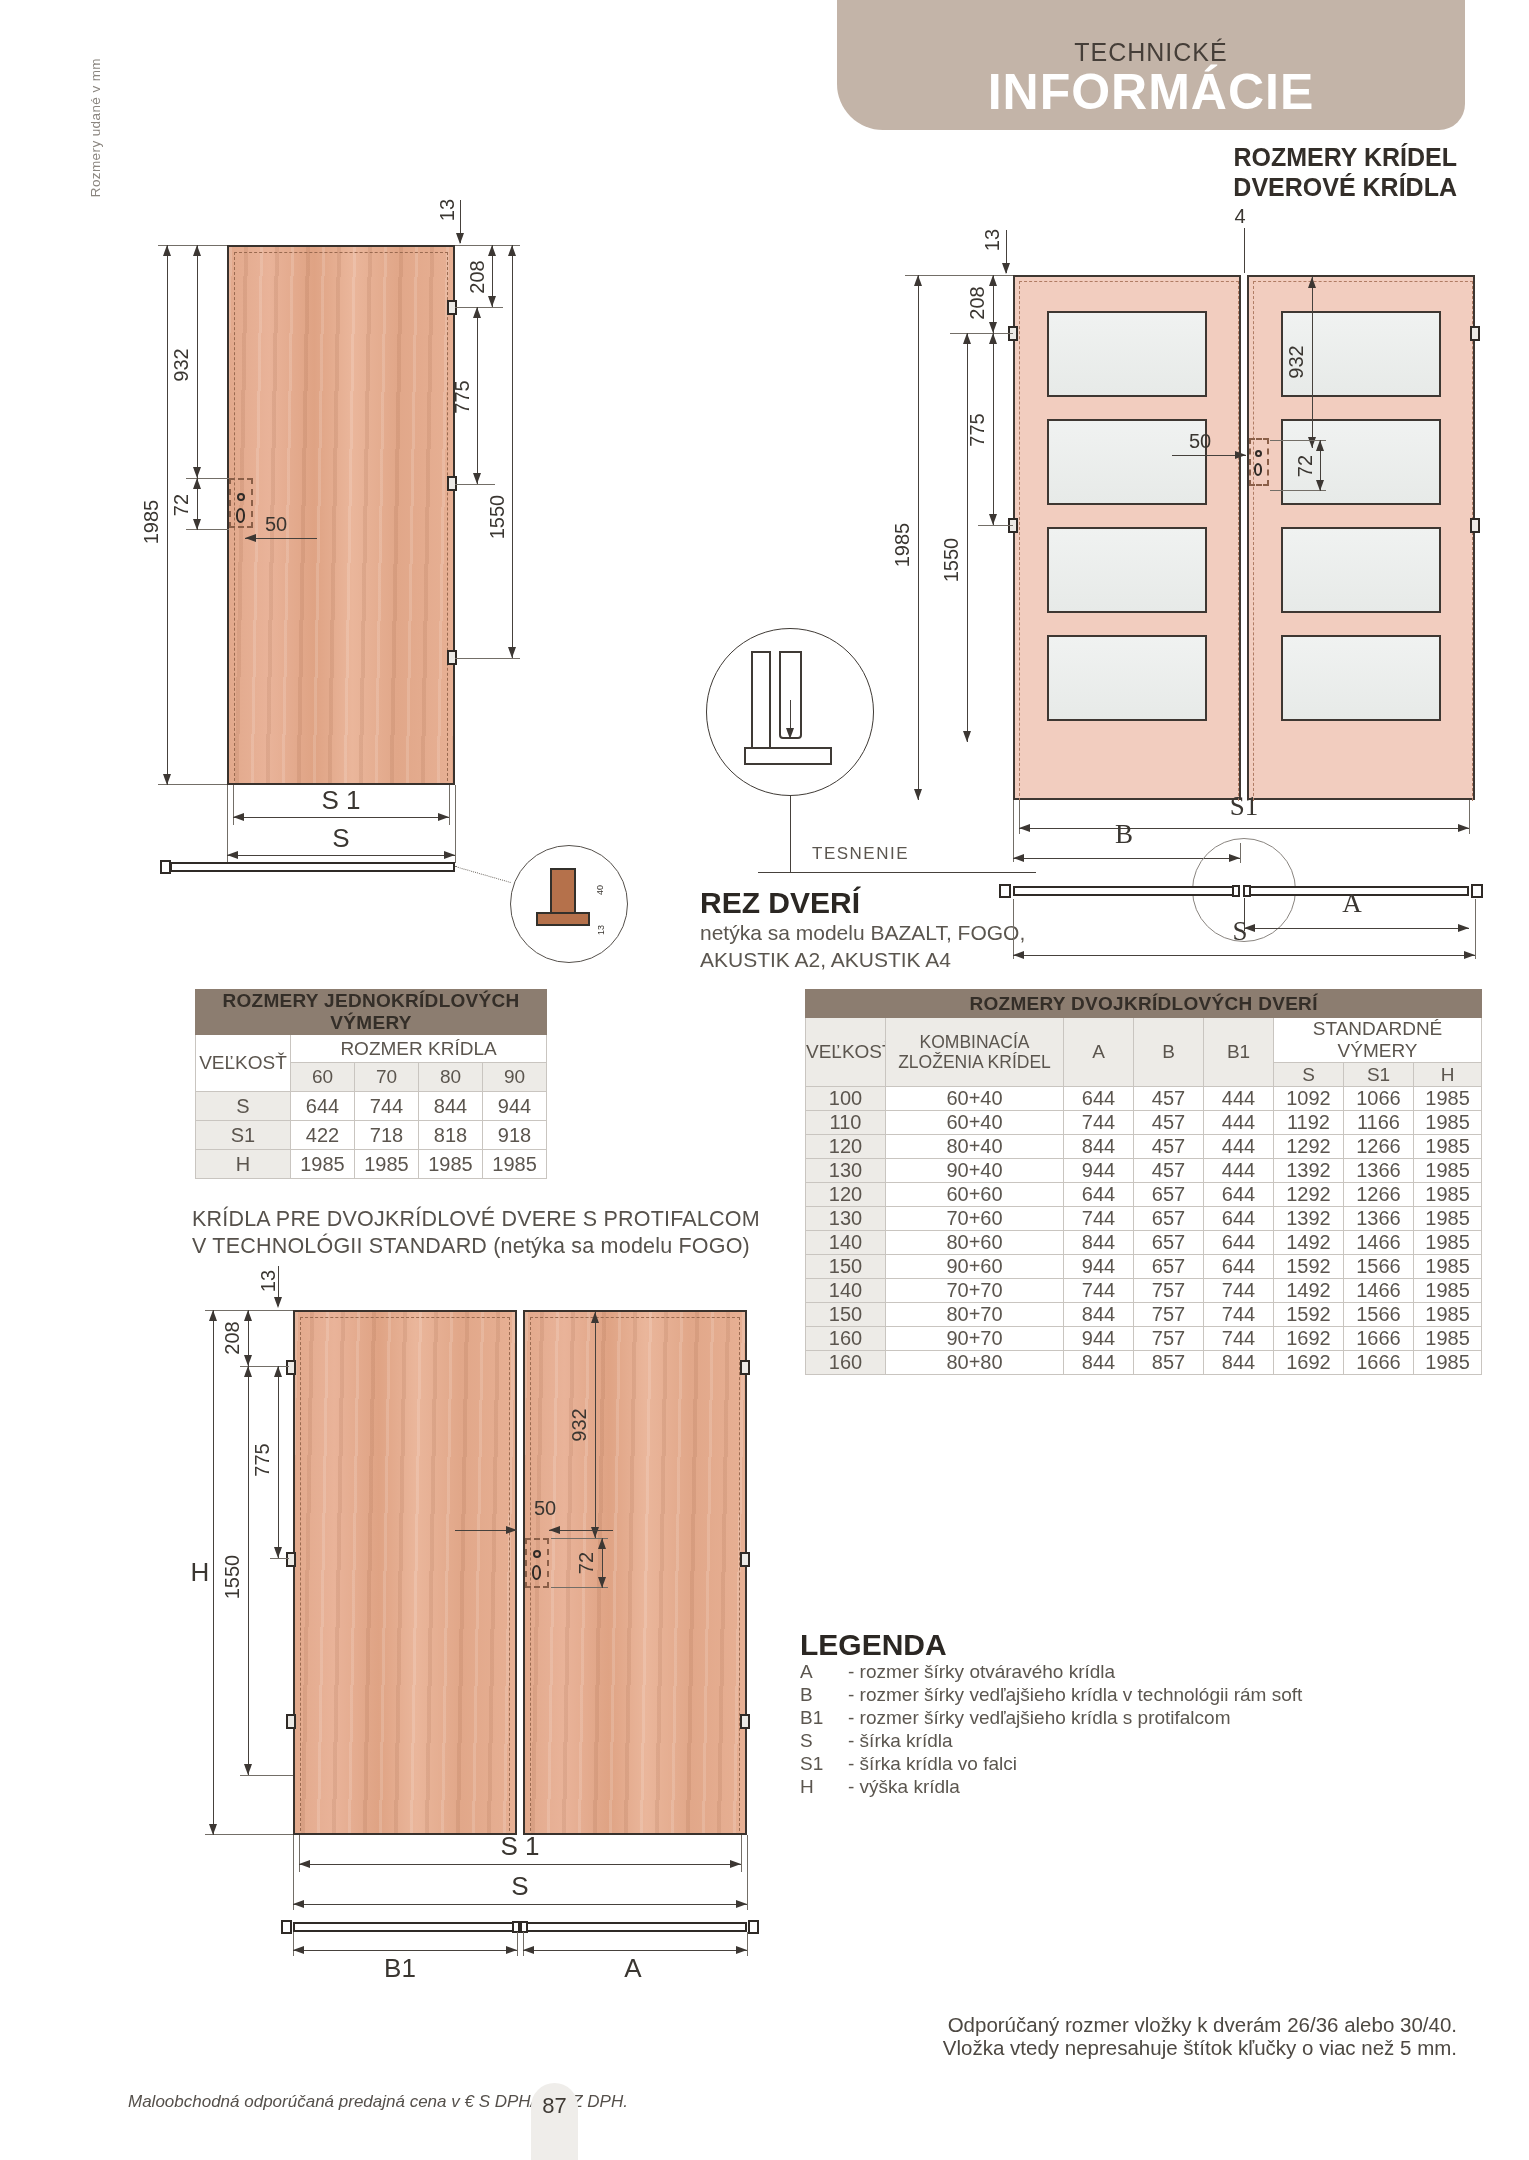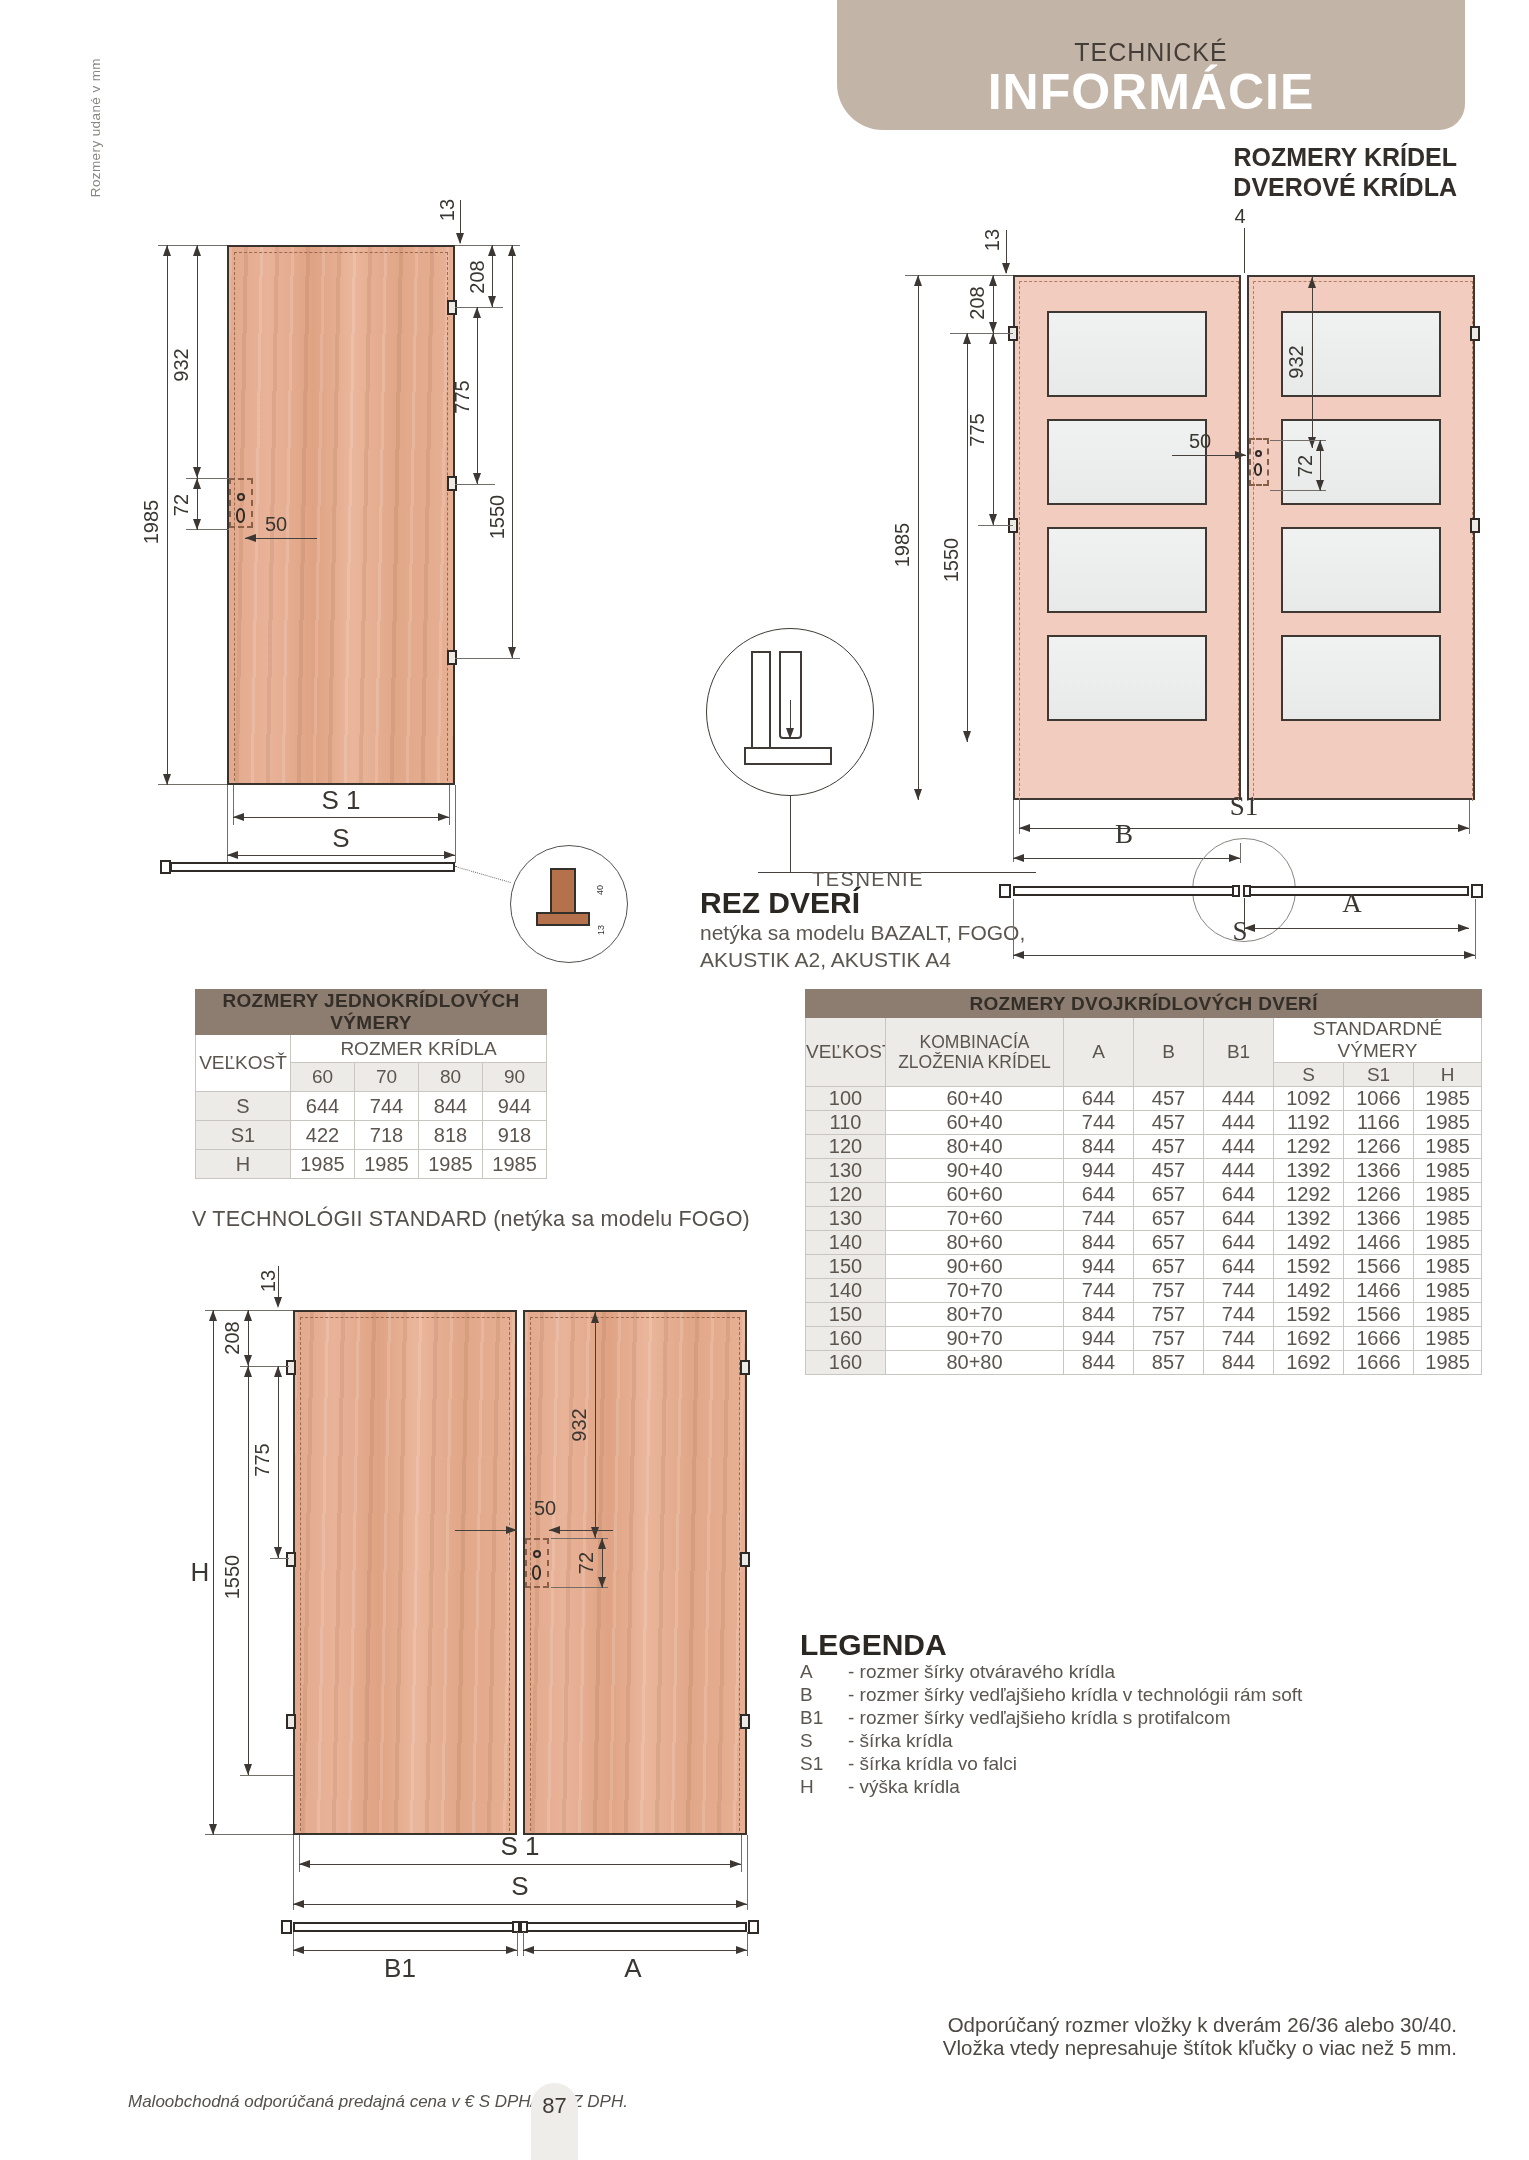--- a/index.html
+++ b/index.html
@@ -58,21 +58,21 @@
   .note{position:absolute;font-size:21px;color:#5b564f;}
   .sec-title{position:absolute;font-size:21.5px;color:#56514b;line-height:27px;letter-spacing:.2px;}
   .legend-title{position:absolute;font-size:30px;font-weight:bold;color:#2b2723;}
   .leg-row{position:absolute;font-size:19px;color:#5b564f;}
   .leg-term{display:inline-block;width:48px;}
   .bottom-notes{position:absolute;right:72px;top:2014px;width:760px;text-align:right;
       font-size:20.5px;color:#4d4842;line-height:22.5px;}
   .footer-note{position:absolute;left:128px;top:2092px;font-size:17px;font-style:italic;color:#55504b;}
   .pagepill{position:absolute;left:531px;top:2083px;width:47px;height:77px;background:#efedea;
       border-radius:24px 24px 0 0;text-align:center;font-size:22px;color:#3f3a35;padding-top:10px;box-sizing:border-box;}
-  .tesnenie{position:absolute;font-size:20px;letter-spacing:1.5px;color:#5b564f;margin-top:24px;}
+  .tesnenie{position:absolute;font-size:17px;letter-spacing:1.5px;color:#5b564f;}
 </style>
 </head>
 <body>
 
 <div class="page">
 
   <div class="badge">
     <div class="eyebrow">TECHNICKÉ</div>
     <div class="big">INFORMÁCIE</div>
   </div>
@@ -464,20 +464,21 @@
           <td class="dcell">857</td>
           <td class="dcell">844</td>
           <td class="dcell">1692</td>
           <td class="dcell">1666</td>
           <td class="dcell">1985</td>
         </tr>
       </tbody>
   </table>
 
   <div class="sec-title" style="left:192px;top:1206px">
+    <div>KRÍDLA PRE DVOJKRÍDLOVÉ DVERE S PROTIFALCOM</div>
     <div>V TECHNOLÓGII STANDARD (netýka sa modelu FOGO)</div>
   </div>
 
   <div class="leaf wood" style="left:293px;top:1310px;width:224px;height:525px"></div>
   <div class="leaf wood" style="left:523px;top:1310px;width:224px;height:525px"></div>
   <div class="dashin" style="left:300px;top:1317px;width:208px;height:513px"></div>
   <div class="dashin" style="left:530px;top:1317px;width:208px;height:513px"></div>
   <div class="hinge" style="left:286px;top:1360px"></div>
   <div class="hinge" style="left:286px;top:1552px"></div>
   <div class="hinge" style="left:286px;top:1714px"></div>

